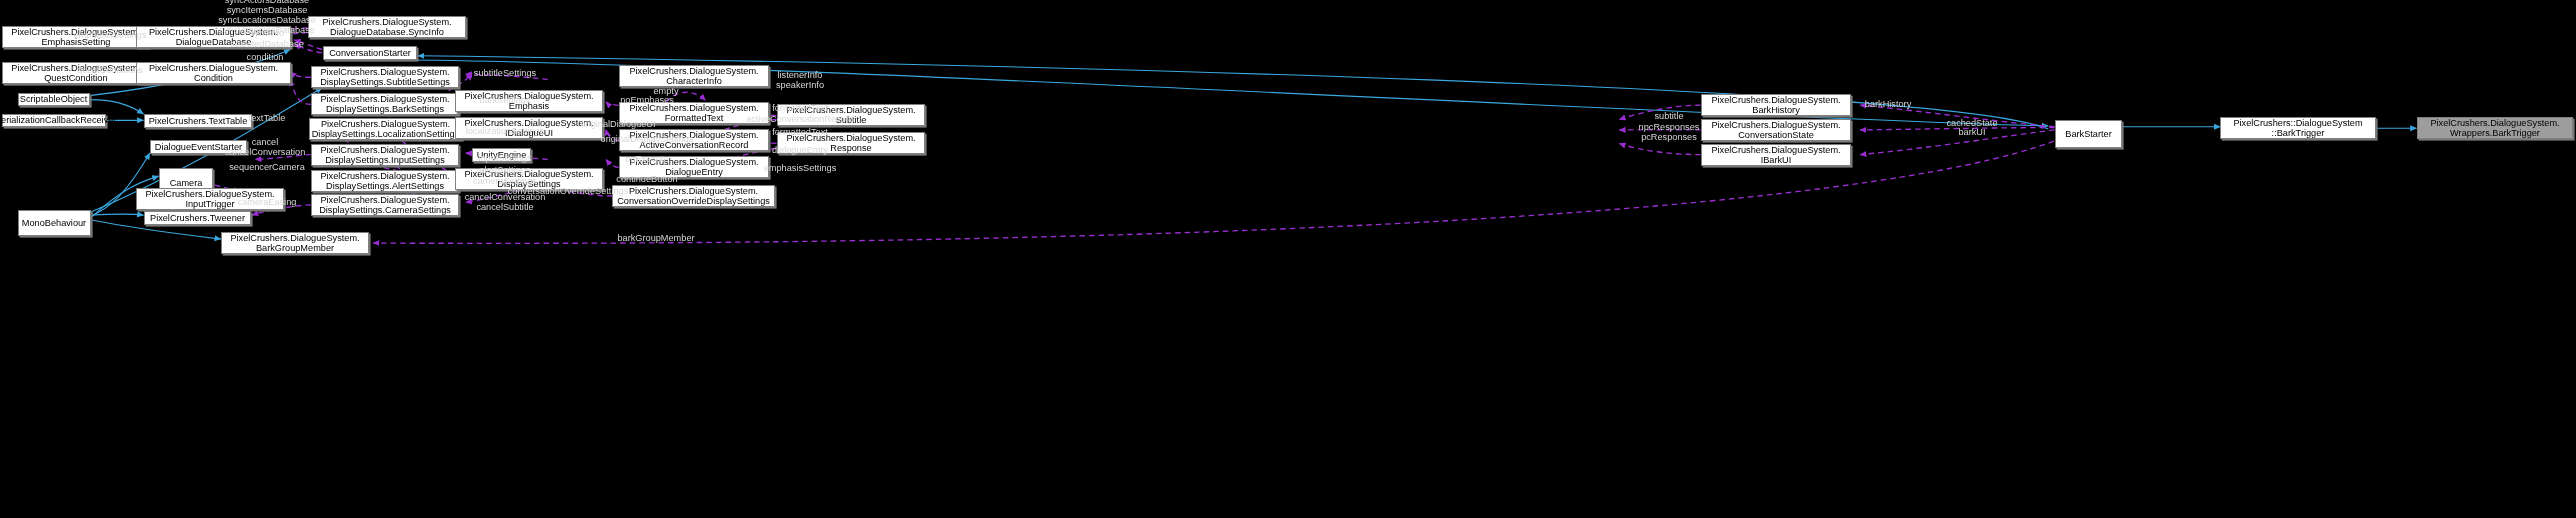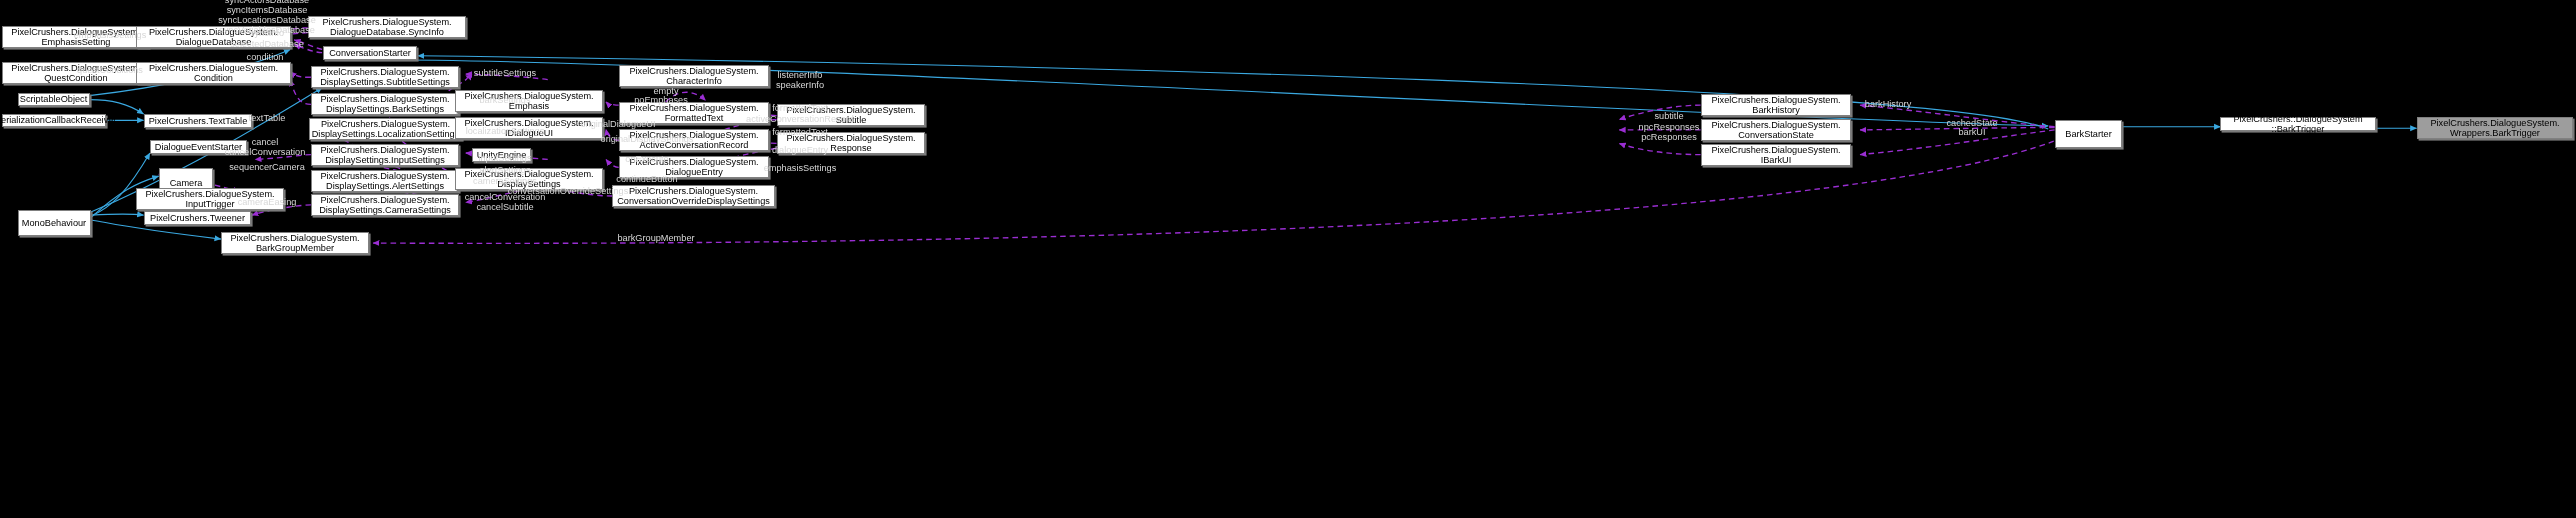--- a/index.html
+++ b/index.html
@@ -117,21 +117,21 @@
     <div class="node" style="left: 144px; top: 114px; width: 108px; height: 13.6px;">PixelCrushers.TextTable</div>
     <div class="node" style="left: 309px; top: 118px; width: 153px; height: 22px;">PixelCrushers.DialogueSystem.
 DisplaySettings.LocalizationSettings</div>
     <div class="node" style="left: 455px; top: 117px; width: 148px; height: 22px;">PixelCrushers.DialogueSystem.
 IDialogueUI</div>
     <div class="node" style="left: 619px; top: 129px; width: 150px; height: 22px;">PixelCrushers.DialogueSystem.
 ActiveConversationRecord</div>
     <div class="node" style="left: 1701px; top: 119px; width: 150px; height: 22px;">PixelCrushers.DialogueSystem.
 ConversationState</div>
     <div class="node" style="left: 2055px; top: 120px; width: 67px; height: 28px;">BarkStarter</div>
-    <div class="node" style="left: 2220px; top: 117px; width: 156px; height: 14px;">PixelCrushers::DialogueSystem
+    <div class="node" style="left: 2220px; top: 117px; width: 156px; height: 22px;">PixelCrushers::DialogueSystem
 ::BarkTrigger</div>
     <div class="node gray" style="left: 2417px; top: 117px; width: 156px; height: 22px;">PixelCrushers.DialogueSystem.
 Wrappers.BarkTrigger</div>
     <div class="node" style="left: 777px; top: 132px; width: 148px; height: 22px;">PixelCrushers.DialogueSystem.
 Response</div>
     <div class="node" style="left: 150px; top: 140px; width: 97px; height: 13.6px;">DialogueEventStarter</div>
     <div class="node" style="left: 1701px; top: 144px; width: 150px; height: 22px;">PixelCrushers.DialogueSystem.
 IBarkUI</div>
     <div class="node" style="left: 311px; top: 144px; width: 148px; height: 22px;">PixelCrushers.DialogueSystem.
 DisplaySettings.InputSettings</div>
@@ -159,21 +159,21 @@
 syncLocationsDatabase
 syncVariablesDatabase</div>
     <div class="elabel" style="left: 267px; top: 33px;">syncInfo</div>
     <div class="elabel" style="left: 267px; top: 44px;">selectedDatabase</div>
     <div class="elabel" style="left: 110px; top: 70px;">questConditions</div>
     <div class="elabel" style="left: 265px; top: 57px;">condition</div>
     <div class="elabel" style="left: 505px; top: 73px;">subtitleSettings</div>
     <div class="elabel" style="left: 800px; top: 80px;">listenerInfo
 speakerInfo</div>
     <div class="elabel" style="left: 505px; top: 100px;">barkSettings</div>
-    <div class="elabel" style="left: 647px; top: 100px; padding-left: 28px;">noEmphases</div>
+    <div class="elabel" style="left: 647px; top: 100px;">noEmphases</div>
     <div class="elabel" style="left: 666px; top: 91px;">empty</div>
     <div class="elabel" style="left: 800px; top: 108px;">formattedText</div>
     <div class="elabel" style="left: 1888px; top: 104px;">barkHistory</div>
     <div class="elabel" style="left: 267px; top: 118px;">textTable</div>
     <div class="elabel" style="left: 505px; top: 131px;">localizationSettings</div>
     <div class="elabel" style="left: 618px; top: 124px;">originalDialogueUI</div>
     <div class="elabel" style="left: 800px; top: 119px;">activeConversationRecord</div>
     <div class="elabel" style="left: 1669px; top: 116px;">subtitle</div>
     <div class="elabel" style="left: 1972px; top: 123px;">cachedState</div>
     <div class="elabel" style="left: 1972px; top: 132px;">barkUI</div>

